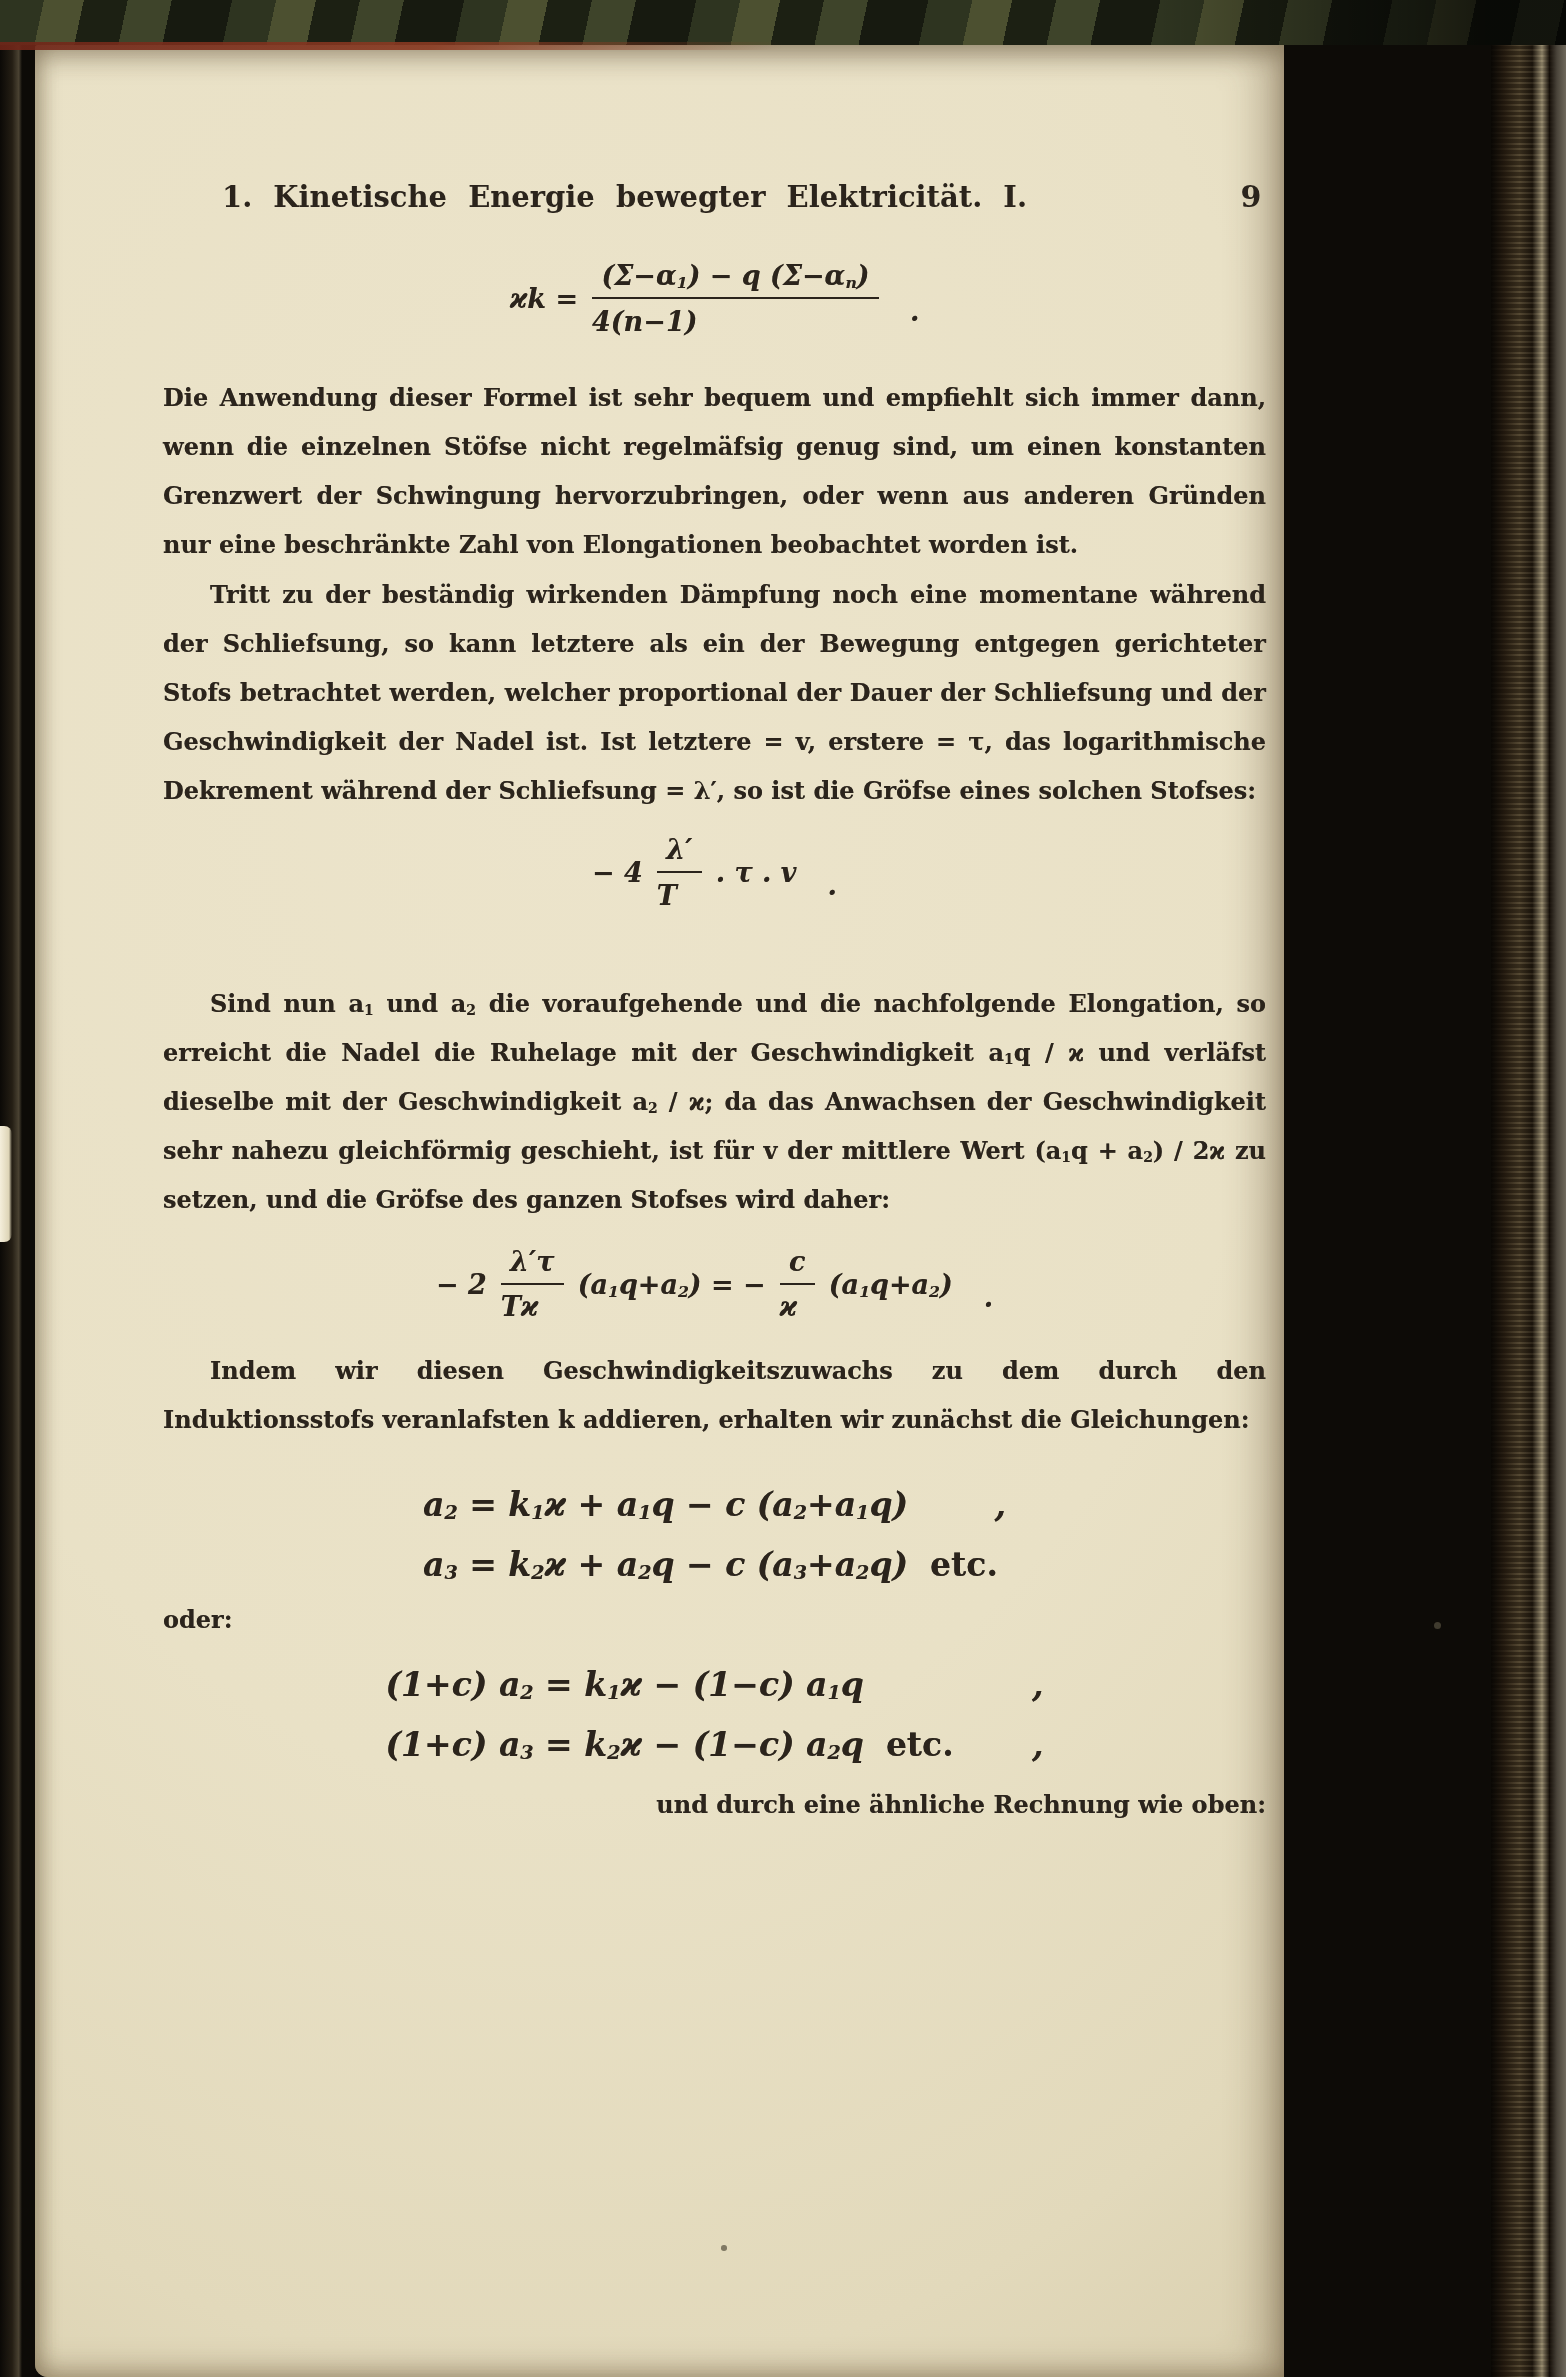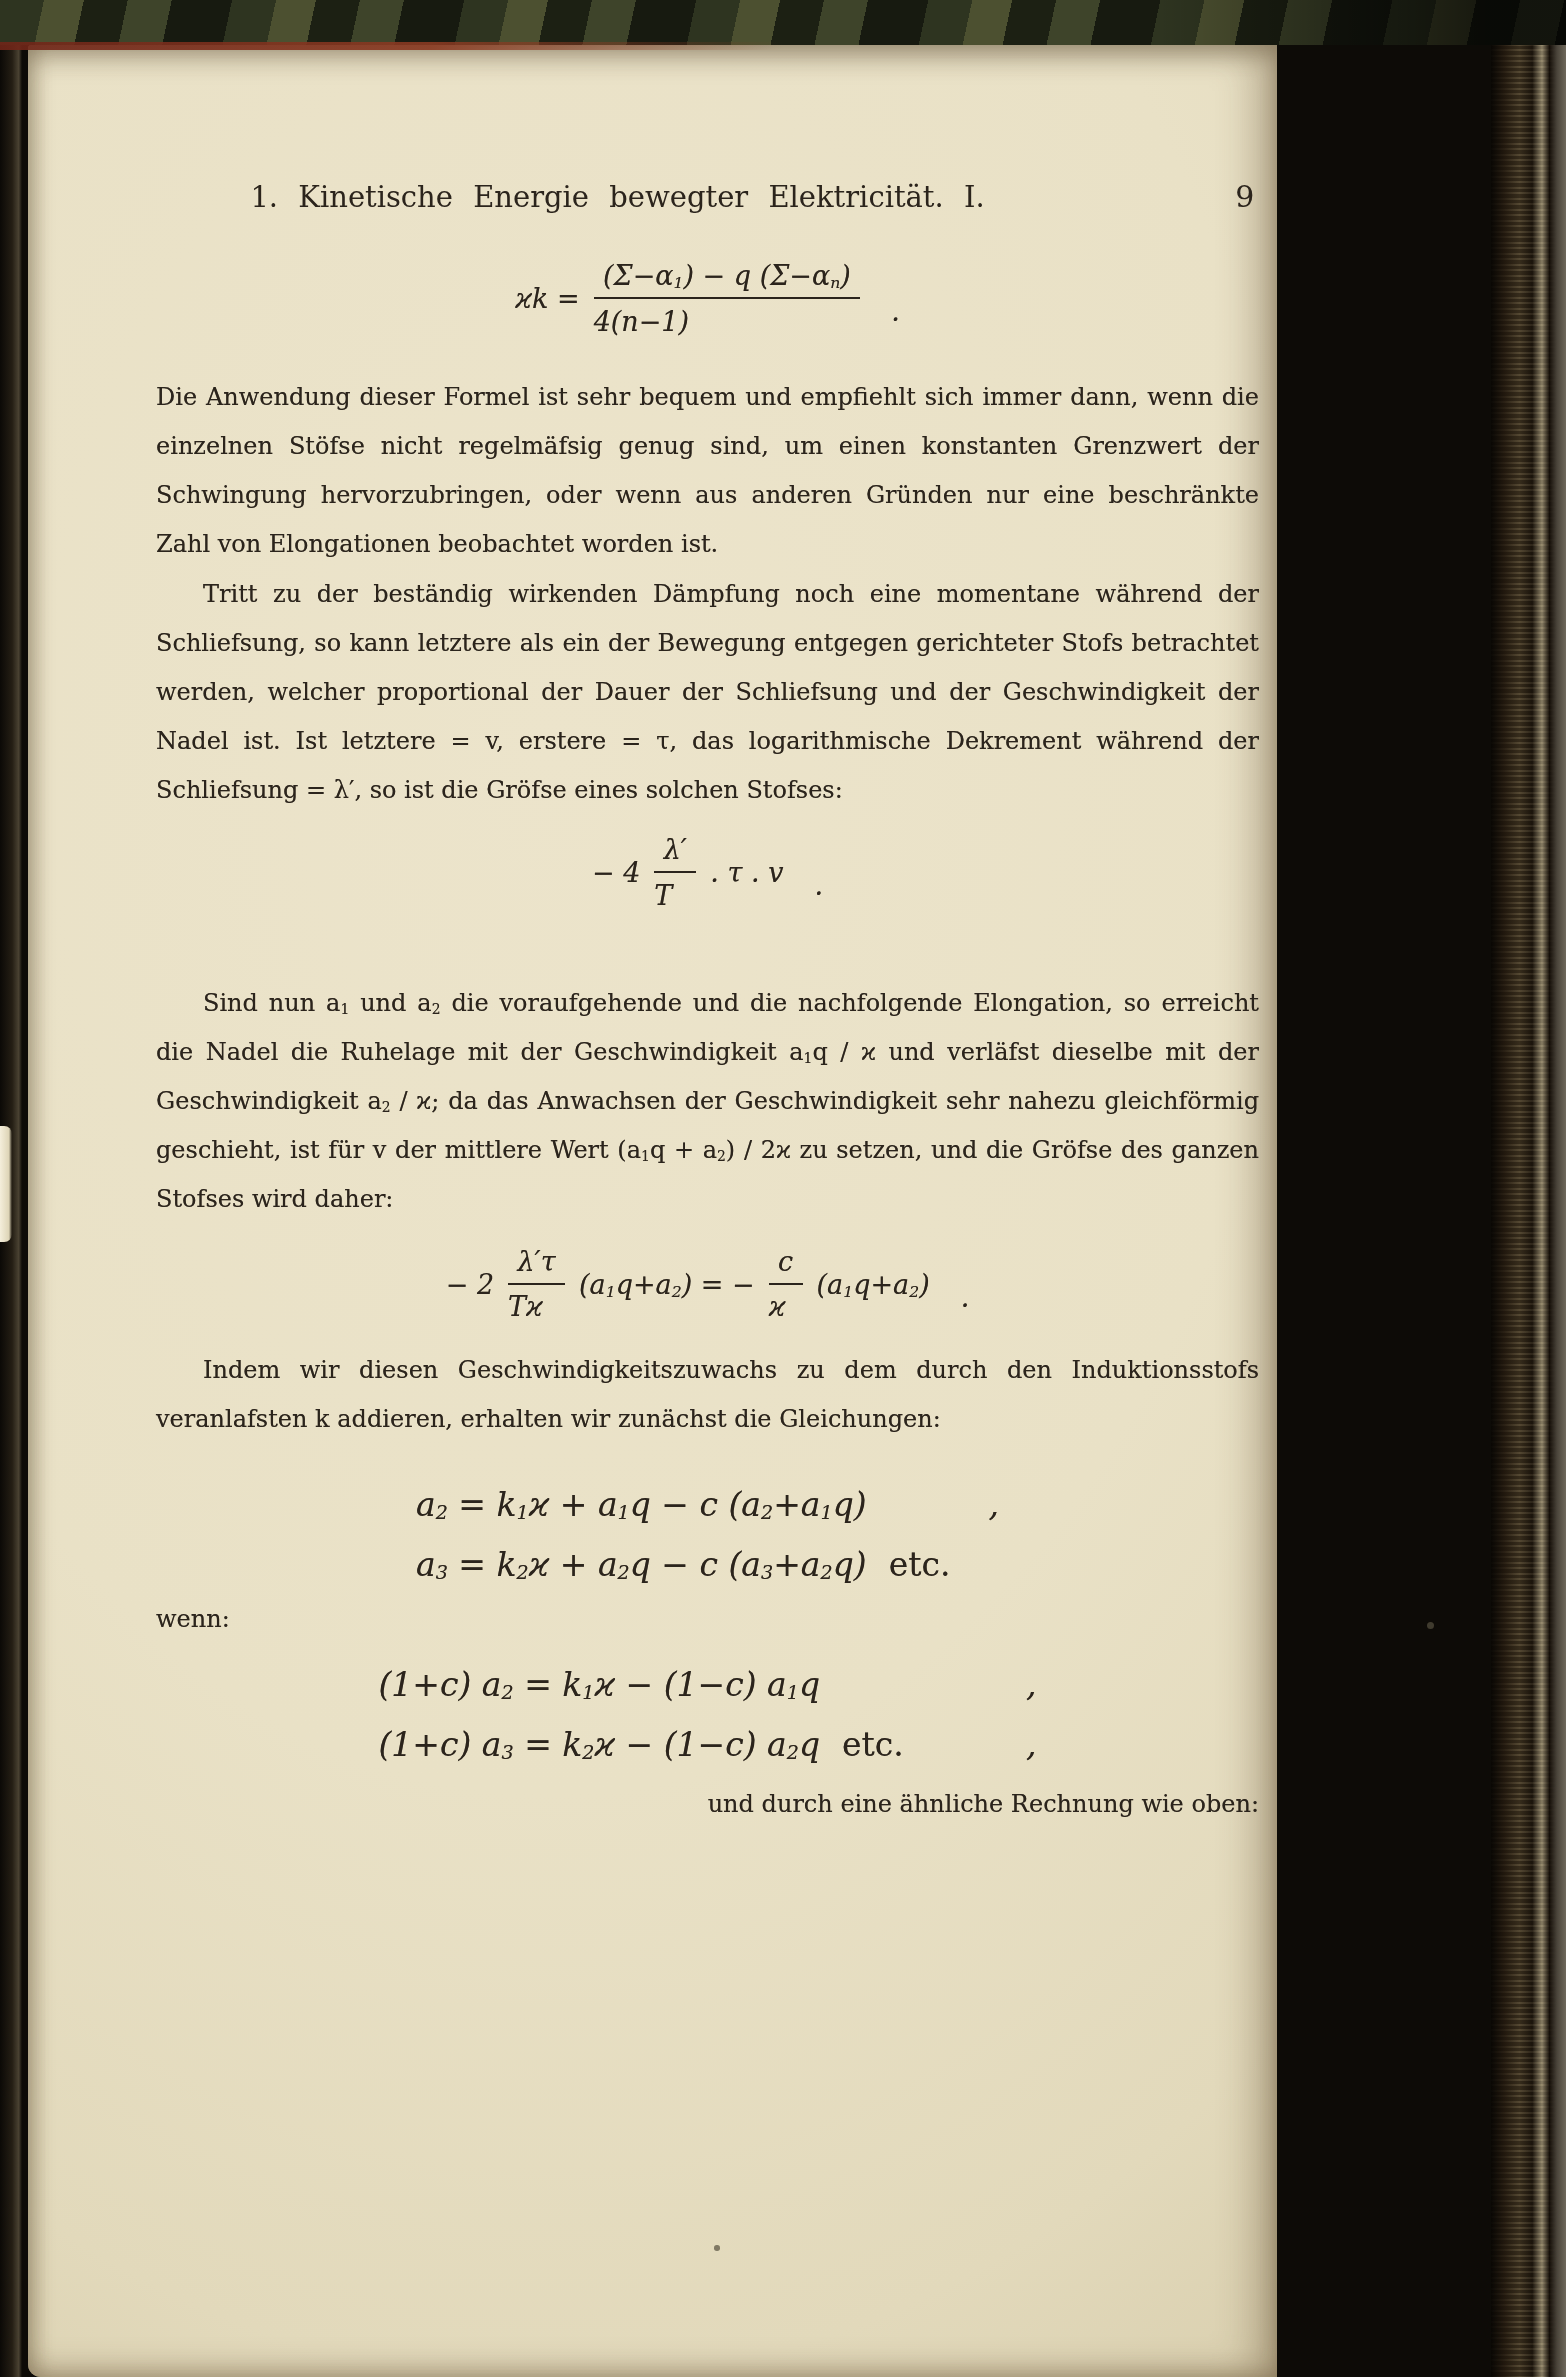--- a/index.html
+++ b/index.html
@@ -6,28 +6,29 @@
   * { margin:0; padding:0; box-sizing:border-box; }
   html, body { width:1566px; height:2377px; }
   body {
     font-family:"DejaVu Serif","Liberation Serif",serif;
     background:#0d0b07;
   }
   .scene { position:relative; width:1566px; height:2377px; overflow:hidden; background:#0d0b07; }
 
   
   .paper {
-    position:absolute; left:28px; top:45px; width:1249px; height:2332px;
+    position:absolute; left:35px; top:45px; width:1249px; height:2332px;
     background: radial-gradient(120% 90% at 42% 30%, #ece4cb 0%, #e9e1c6 50%, #e2d9bb 78%, #d5caa8 100%);
     box-shadow:
       inset 0 14px 20.4px rgba(70,55,30,.25),
       inset -22px 0 38px rgba(80,60,30,.32),
       inset 11px 0 17px rgba(80,60,30,.18),
       inset 0 -11px 19px rgba(80,60,30,.12);
     border-radius:3.1px 0 0 12.5px;
+    font-weight:bold;
   }
 
   
   .cover-top {
     position:absolute; top:0; left:0; width:1566px; height:45px;
     background:
       linear-gradient(to right, rgba(0,0,0,0) 74%, rgba(0,0,0,.7) 95%),
       repeating-linear-gradient(102deg,
         #2e3420 0 43px, #4c5030 43px 82px, #1c2013 82px 125px,
         #3e442a 125px 168px, #171a10 168px 227px);
@@ -171,21 +172,21 @@
         <div class="eqrow">
           <span>a<sub>2</sub> = k<sub>1</sub>ϰ + a<sub>1</sub>q − c (a<sub>2</sub>+a<sub>1</sub>q)</span>
           <span class="tail-end">,</span>
         </div>
         <div class="eqrow">
           <span>a<sub>3</sub> = k<sub>2</sub>ϰ + a<sub>2</sub>q − c (a<sub>3</sub>+a<sub>2</sub>q)</span>
           <span class="tail-etc">etc.</span>
         </div>
       </div>
 
-      <p class="para oder">wenn:</p>
+      <p class="para oder">oder:</p>
 
       <div class="eqblock eqb2">
         <div class="eqrow">
           <span>(1+c) a<sub>2</sub> = k<sub>1</sub>ϰ − (1−c) a<sub>1</sub>q</span>
           <span class="tail-end">,</span>
         </div>
         <div class="eqrow">
           <span>(1+c) a<sub>3</sub> = k<sub>2</sub>ϰ − (1−c) a<sub>2</sub>q</span>
           <span class="tail-etc">etc.</span>
           <span class="tail-end">,</span>

